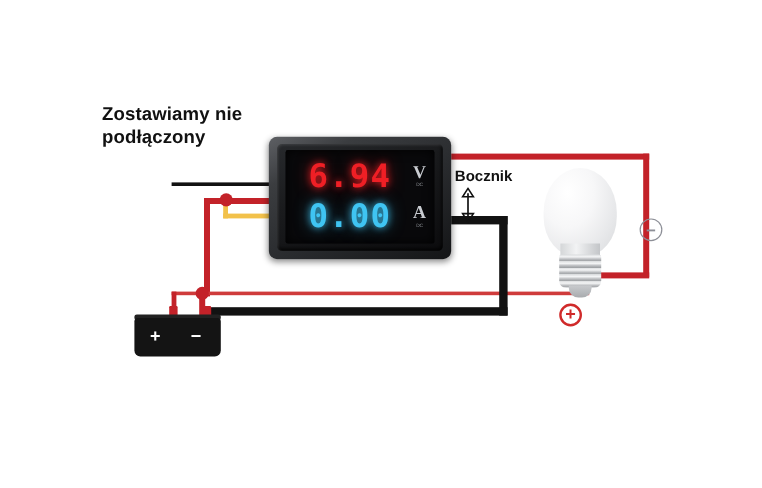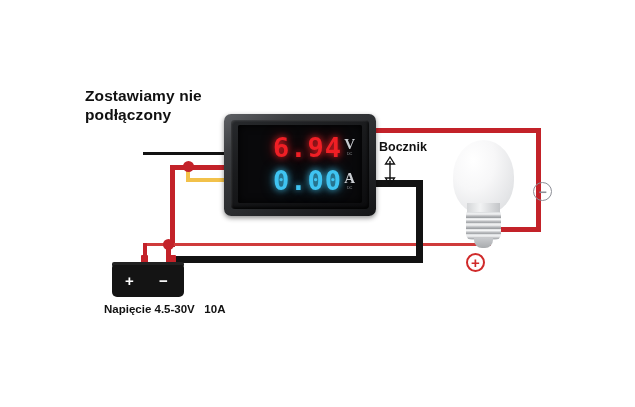--- a/index.html
+++ b/index.html
@@ -108,21 +108,21 @@
     align-items: center;
   }
   .row-volt { top: 5px; }
   .row-amp  { top: 38px; }
 
   .seg-digits {
     font-family: "DejaVu Sans Mono", monospace;
     font-size: 27px;
     font-weight: bold;
     letter-spacing: 1px;
-    margin-left: 35px;
+    margin-left: 19px;
     line-height: 1;
   }
   .seg-red {
     color: #ef1f25;
     text-shadow: 0 0 6px rgba(239,31,37,0.85), 0 0 13px rgba(239,31,37,0.55);
   }
   .seg-blue {
     color: #3fc4f2;
     text-shadow: 0 0 6px rgba(63,196,242,0.85), 0 0 13px rgba(63,196,242,0.55);
   }
@@ -329,15 +329,14 @@
   <div class="badge badge-plus">+</div>
   <div class="badge badge-minus">−</div>
 
   <div class="batt-post" style="left:141px; top:255px;"></div>
   <div class="batt-post" style="left:169px; top:255px;"></div>
   <div class="batt-top"></div>
   <div class="battery">
     <span class="batt-sign batt-plus">+</span>
     <span class="batt-sign batt-minus">−</span>
   </div>
-  <div class="label-battery">Napięcie 4.5-30V   10A</div>
 
 </div>
 
 </body></html>

